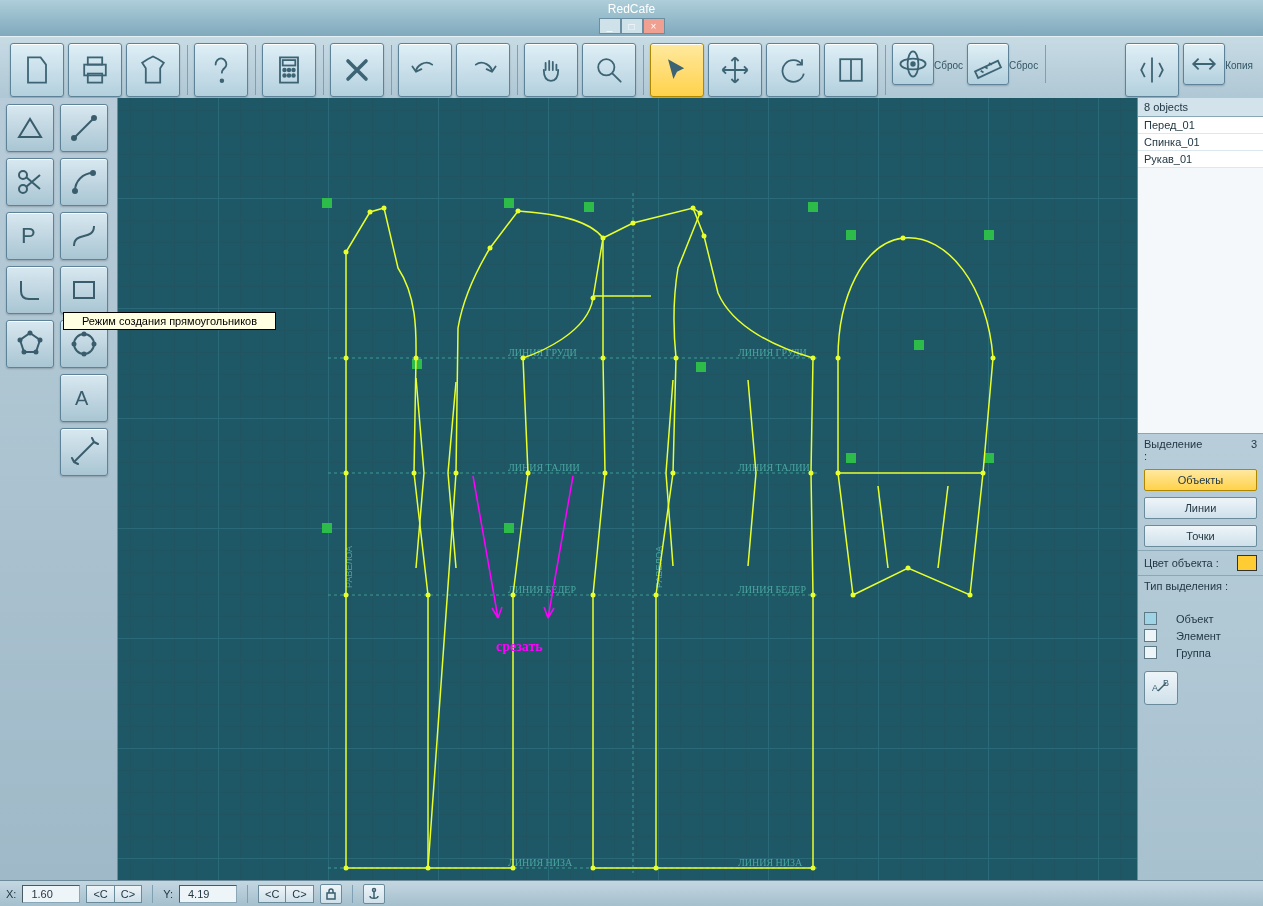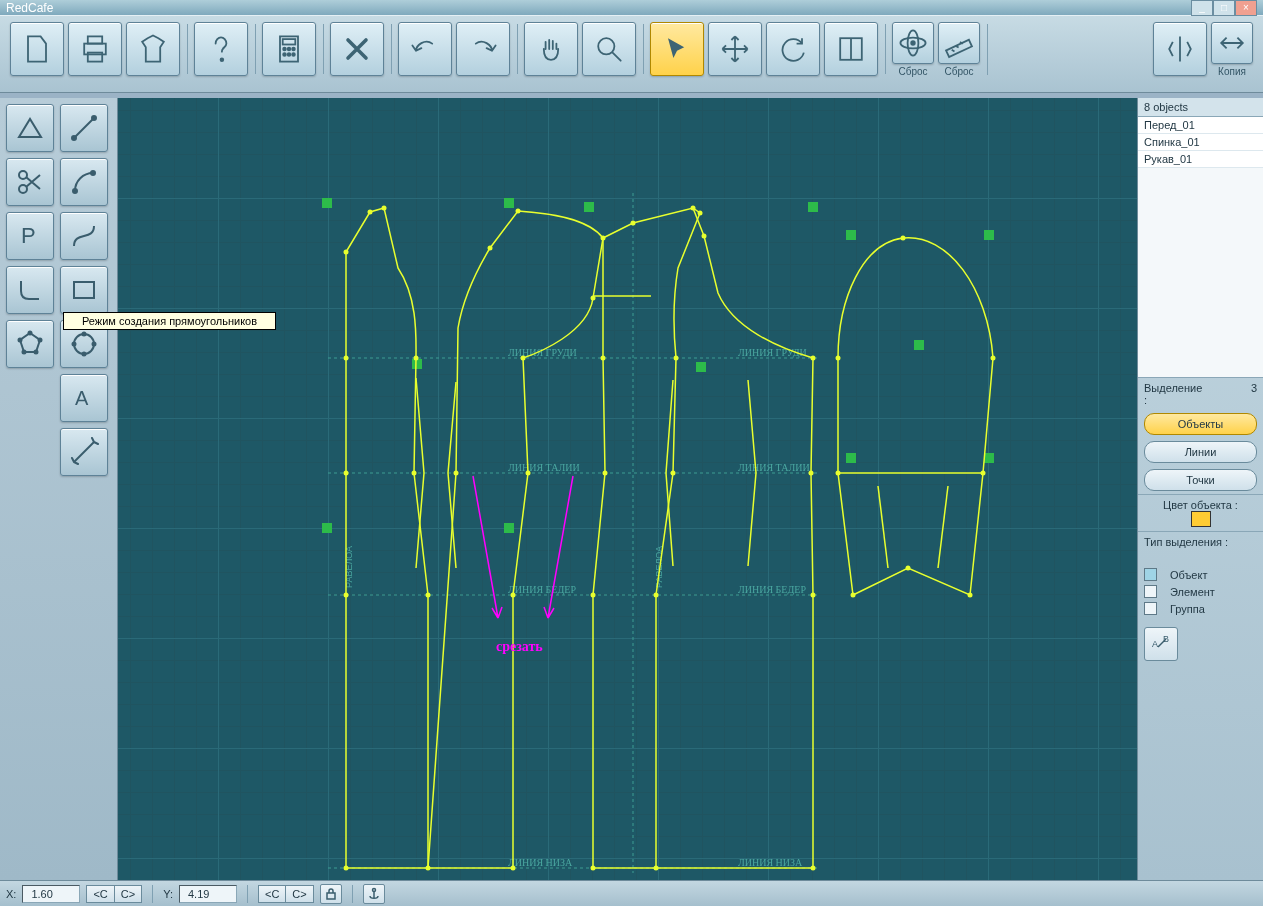--- a/index.html
+++ b/index.html
@@ -1,22 +1,23 @@
 <!DOCTYPE html>
 <html><head>
 <meta charset="utf-8">
 <style>
   * { box-sizing: border-box; margin: 0; padding: 0; font-family: Tahoma, Arial, sans-serif; }
   html, body { width: 1263px; height: 906px; overflow: hidden; background: #9bb3c6; }
 
   
   .titlebar {
-    height: 15px; background: linear-gradient(#aeced9,#7fa9bd);
+    height: 36px; background: linear-gradient(#aeced9,#7fa9bd);
     color: #fff; font-size: 12px; padding: 2px 6px; display: flex; align-items: center;
     justify-content: space-between;
+    flex-direction: column;
   }
   .win-btns { display:flex; gap:0; }
   .win-btn { width:22px; height:16px; background:#cfe2ea; border:1px solid #6b8ea1; font-size:10px; display:flex; align-items:center; justify-content:center; cursor:pointer;}
   .win-btn.close { background:#f0a090;}
 
   
   .toolbar {
     height: 78px; background: linear-gradient(#c7dbe4,#a9c3d1);
     border-top:1px solid #e5f0f5; border-bottom:1px solid #6e8b9b;
     display:flex; align-items:flex-start; padding:4px 6px; gap:6px;
@@ -27,21 +28,21 @@
   .tbtn {
     width:54px; height:54px; background: linear-gradient(#dfeff6,#b3d0de);
     border:1px solid #5e8297; border-radius:3px;
     display:flex; align-items:center; justify-content:center;
     cursor:pointer; box-shadow: inset 0 1px 0 #fff, 0 1px 2px rgba(0,0,0,.2);
   }
   .tbtn.small {width:42px; height:42px;}
   .tbtn.active { background: linear-gradient(#ffe9a0,#ffd24a); border-color:#b08800;}
   .tbtn svg { width:36px; height:36px; stroke:#3d6474; stroke-width:2; fill:none;}
   .tlabel { font-size:10px; color:#335566; text-align:center; margin-top:2px;}
-  .stack { display:flex; flex-direction:column; align-items:center;}
+  .stack { display:flex; flex-direction:row; align-items:center;}
 
   
   .workspace { position:absolute; top:98px; left:0; right:0; bottom:26px; display:flex; }
   .left-tools {
     width:118px; background:linear-gradient(#b7ccd8,#9fb9c8);
     border-right:1px solid #6e8b9b; padding:6px;
     display:grid; grid-template-columns: repeat(2, 48px); grid-auto-rows:48px;
     gap:6px; align-content:start;
   }
   .ltbtn {
@@ -73,30 +74,30 @@
     font-size:11px; white-space:nowrap; z-index:10;
   }
 
   
   .right-panel{
     width:126px; background:linear-gradient(#c3d7e1,#a8c1cf);
     border-left:1px solid #6e8b9b; display:flex; flex-direction:column;
     font-size:11px; color:#223844;
   }
   .rp-header{ padding:3px 6px; background:#d3e3eb; border-bottom:1px solid #8aa7b7;}
-  .rp-list{ background:#f4f8fa; height:260px; overflow:auto;}
+  .rp-list{ background:#f4f8fa; height:316px; overflow:auto;}
   .rp-list .item{ padding:2px 6px; border-bottom:1px solid #dde8ee; cursor:pointer; background:#fff;}
   .rp-sel{ padding:4px 6px; display:flex; justify-content:space-between; border-top:1px solid #8aa7b7;gap:44px;}
   .rp-btn{ margin:3px 6px; padding:4px 2px; background:linear-gradient(#eef5f9,#cfe0ea);
-    border:1px solid #6a8b9c; border-radius:10px; text-align:center; cursor:pointer; font-size:11px;}
+    border:1px solid #6a8b9c; border-radius:2px; text-align:center; cursor:pointer; font-size:11px;}
   .rp-btn.active{ background:linear-gradient(#ffe9a0,#ffd24a); border-color:#b08800;}
-  .rp-colorrow{ display:flex; align-items:center; justify-content:space-between; padding:4px 6px; border-top:1px solid #8aa7b7;flex-direction:column;}
+  .rp-colorrow{ display:flex; align-items:center; justify-content:space-between; padding:4px 6px; border-top:1px solid #8aa7b7;}
   .swatch{ width:20px; height:16px; border:1px solid #333;}
   .rp-section{ padding:4px 6px; border-top:1px solid #8aa7b7;}
-  .rp-check{ display:flex; align-items:flex-end; gap:13px; padding:2px 0; cursor:pointer;}
+  .rp-check{ display:flex; align-items:flex-end; gap:19px; padding:2px 0; cursor:pointer;}
   .cbox{ width:13px; height:13px; border:1px solid #5e7988; background:#eef5f9;}
   .cbox.checked{ background:#9fd4e6;}
   .rp-icons{ padding:6px; display:flex; gap:6px;}
   .rp-iconbtn{ width:34px; height:34px; background:linear-gradient(#eef5f9,#cfe0ea);
     border:1px solid #6a8b9c; border-radius:3px; display:flex; align-items:center; justify-content:center; cursor:pointer;}
 
   
   .statusbar{
     position:absolute; bottom:0; left:0; right:0; height:26px;
     background:linear-gradient(#c3d7e1,#a5bfcd); border-top:1px solid #6e8b9b;

